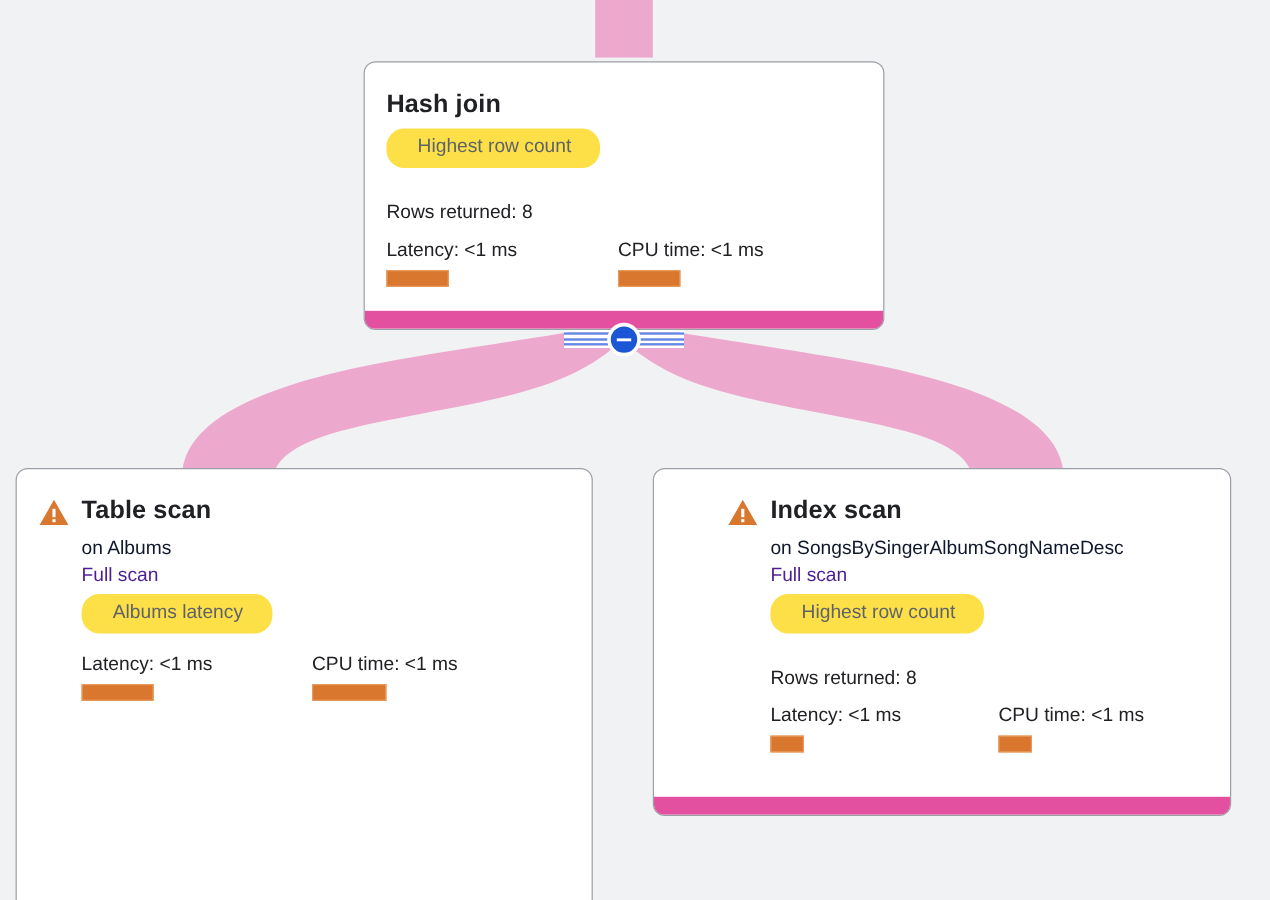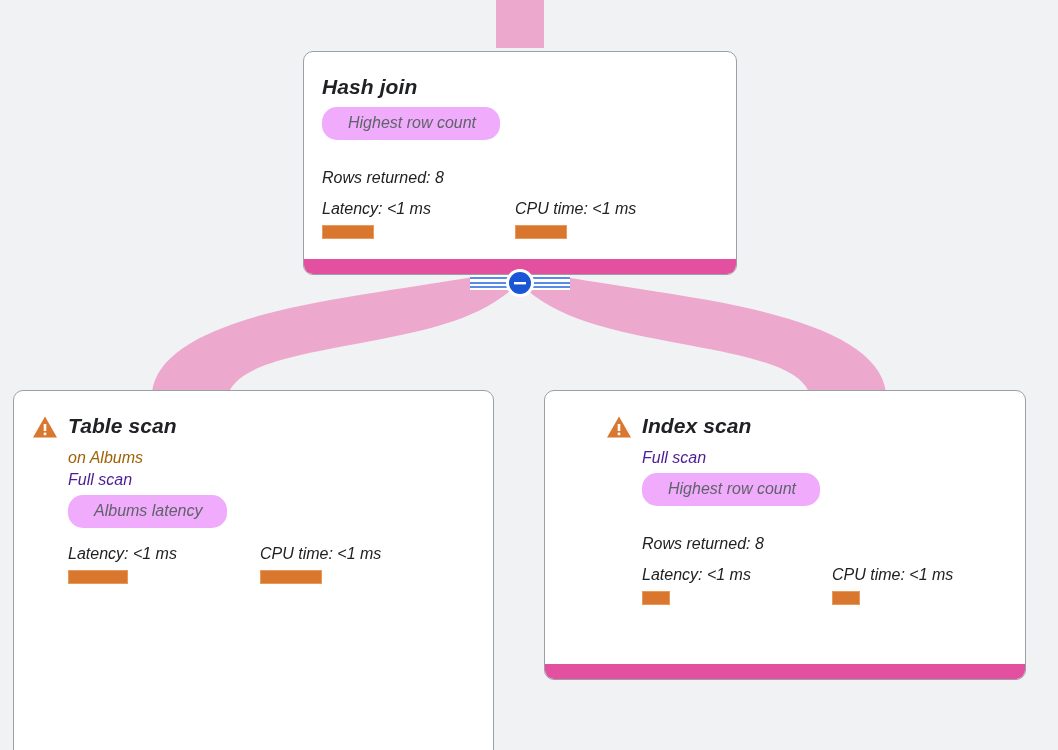--- a/index.html
+++ b/index.html
@@ -36,21 +36,20 @@
     position: absolute;
     background: #ffffff;
     border: 1px solid #9aa0a6;
     border-radius: 10px;
     box-sizing: border-box;
     overflow: hidden;
   }
   .node-body {
     padding: 22px 18px 12px 18px;
     box-sizing: border-box;
-    font-style: italic;
   }
   .node-accent {
     position: absolute;
     left: 0;
     bottom: 0;
     width: 100%;
     height: 15px;
     background: #e2509f;
   }
 
@@ -73,34 +72,34 @@
     letter-spacing: 0.1px;
   }
   .node-content {
     margin-top: 8px;
   }
   .node-content.indented {
     margin-left: 36px;
   }
   .sub-line {
     font-size: 16px;
-    color: #a16207;
+    color: #0f172a;
     line-height: 22px;
     white-space: nowrap;
   }
   .sub-line.muted {
     color: #4c1d95;
   }
 
   .badges {
     margin-top: 4px;
   }
   .badge {
     display: inline-block;
-    background: #f0abfc;
+    background: #fde047;
     color: #5f6368;
     border-radius: 15px;
     font-size: 16px;
     line-height: 18px;
     padding: 7px 24px 8px 26px;
     margin-bottom: 6px;
     white-space: nowrap;
   }
 
   .rows-line {
@@ -233,20 +232,21 @@
         <div class="warn-icon">
           <svg width="26" height="24" viewBox="0 0 26 24">
             <path d="M13 1.5 L25 22.5 L1 22.5 Z" fill="#d9772e"></path>
             <rect x="11.7" y="9" width="2.6" height="7" fill="#ffffff"></rect>
             <rect x="11.7" y="17.6" width="2.6" height="2.6" fill="#ffffff"></rect>
           </svg>
         </div>
         <div class="node-title">Index scan</div>
       </div>
       <div class="node-content indented">
+        <div class="sub-line">on SongsBySingerAlbumSongNameDesc</div>
         <div class="sub-line muted">Full scan</div>
         <div class="badges">
           <span class="badge">Highest row count</span>
         </div>
         <div class="rows-line">Rows returned: 8</div>
         <div class="metrics">
           <div class="metric" style="width:190px;">
             <div class="metric-label">Latency: &lt;1 ms</div>
             <div class="metric-bar" style="width:28px;"></div>
           </div>

